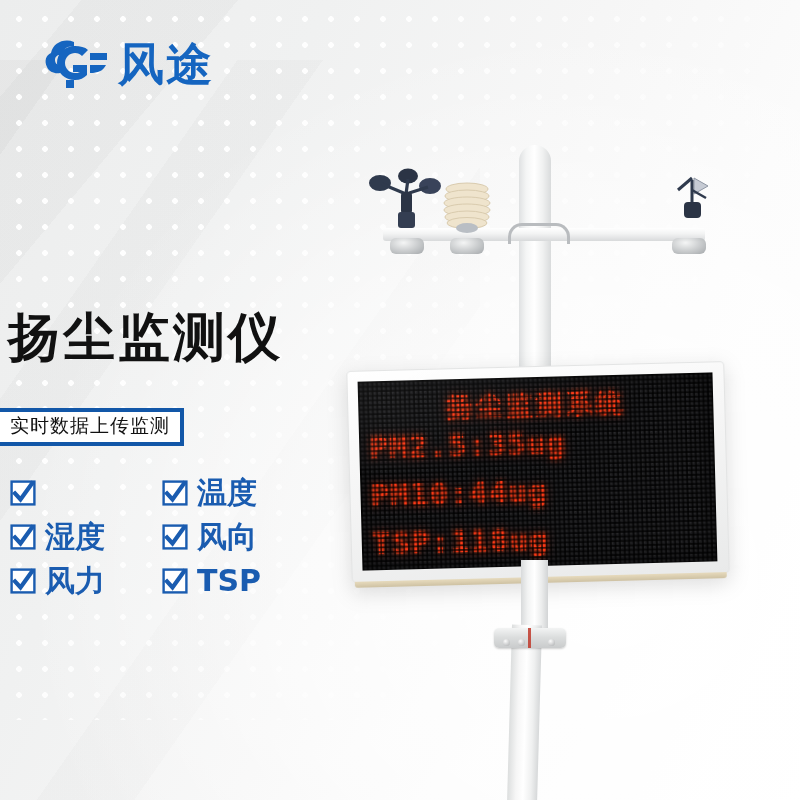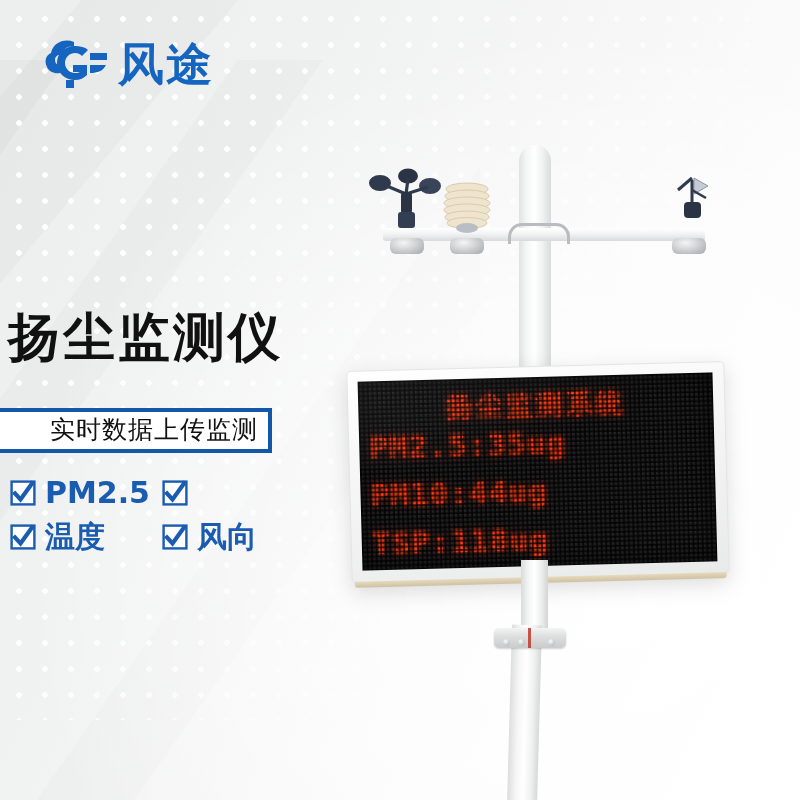--- a/index.html
+++ b/index.html
@@ -59,22 +59,22 @@
     font-family:"DejaVu Sans","Liberation Sans",sans-serif;
     white-space:nowrap;
   }
   .subtitle-box{
     position:absolute;left:-6px;top:408px;
     border:4px solid #1257a8;background:#ffffff;
     padding:2px 10px 4px 12px;
     display:inline-block;
   }
   .subtitle-text{
-    font-size:25px;font-weight:500;color:#111111;letter-spacing:1px;line-height:1.25;
-    font-family:"DejaVu Sans","Liberation Sans",sans-serif;white-space:nowrap;margin-left:40px;
+    font-size:19px;font-weight:500;color:#111111;letter-spacing:1px;line-height:1.25;
+    font-family:"DejaVu Sans","Liberation Sans",sans-serif;white-space:nowrap;
   }
 
   
   .features{
     position:absolute;left:10px;top:478px;
     display:grid;grid-template-columns:152px 150px;
     row-gap:14px;column-gap:0px;
   }
   .feat{display:flex;align-items:center;gap:9px;}
   .cbox{width:26px;height:26px;flex:0 0 auto;display:block;}
@@ -214,55 +214,69 @@
 
   <div class="headline">
     <div class="headline-title">扬尘监测仪</div>
   </div>
   <div class="subtitle-box">
     <div class="subtitle-text">实时数据上传监测</div>
   </div>
 
   <div class="features">
 
-    <div class="feat">
-      <svg class="cbox" viewBox="0 0 26 26">
-        <rect x="1.6" y="1.6" width="22.8" height="22.8" fill="#fff" stroke="#1a5cb0" stroke-width="2.4"></rect>
-        <path d="M5 13.5 L10.5 19.5 L22 3.5" fill="none" stroke="#1a5cb0" stroke-width="4.2" stroke-linecap="square"></path>
-      </svg>
-      <span class="feat-label">PM2.5</span>
-    </div>
 
 
     <div class="feat">
       <svg class="cbox" viewBox="0 0 26 26">
         <rect x="1.6" y="1.6" width="22.8" height="22.8" fill="#fff" stroke="#1a5cb0" stroke-width="2.4"></rect>
         <path d="M5 13.5 L10.5 19.5 L22 3.5" fill="none" stroke="#1a5cb0" stroke-width="4.2" stroke-linecap="square"></path>
       </svg>
     </div>
 
     <div class="feat">
       <svg class="cbox" viewBox="0 0 26 26">
         <rect x="1.6" y="1.6" width="22.8" height="22.8" fill="#fff" stroke="#1a5cb0" stroke-width="2.4"></rect>
         <path d="M5 13.5 L10.5 19.5 L22 3.5" fill="none" stroke="#1a5cb0" stroke-width="4.2" stroke-linecap="square"></path>
       </svg>
       <span class="feat-label">温度</span>
     </div>
 
 
+    <div class="feat">
+      <svg class="cbox" viewBox="0 0 26 26">
+        <rect x="1.6" y="1.6" width="22.8" height="22.8" fill="#fff" stroke="#1a5cb0" stroke-width="2.4"></rect>
+        <path d="M5 13.5 L10.5 19.5 L22 3.5" fill="none" stroke="#1a5cb0" stroke-width="4.2" stroke-linecap="square"></path>
+      </svg>
+      <span class="feat-label">湿度</span>
+    </div>
 
     <div class="feat">
       <svg class="cbox" viewBox="0 0 26 26">
         <rect x="1.6" y="1.6" width="22.8" height="22.8" fill="#fff" stroke="#1a5cb0" stroke-width="2.4"></rect>
         <path d="M5 13.5 L10.5 19.5 L22 3.5" fill="none" stroke="#1a5cb0" stroke-width="4.2" stroke-linecap="square"></path>
       </svg>
       <span class="feat-label">风向</span>
     </div>
 
-
+    <div class="feat">
+      <svg class="cbox" viewBox="0 0 26 26">
+        <rect x="1.6" y="1.6" width="22.8" height="22.8" fill="#fff" stroke="#1a5cb0" stroke-width="2.4"></rect>
+        <path d="M5 13.5 L10.5 19.5 L22 3.5" fill="none" stroke="#1a5cb0" stroke-width="4.2" stroke-linecap="square"></path>
+      </svg>
+      <span class="feat-label">风力</span>
+    </div>
+
+    <div class="feat">
+      <svg class="cbox" viewBox="0 0 26 26">
+        <rect x="1.6" y="1.6" width="22.8" height="22.8" fill="#fff" stroke="#1a5cb0" stroke-width="2.4"></rect>
+        <path d="M5 13.5 L10.5 19.5 L22 3.5" fill="none" stroke="#1a5cb0" stroke-width="4.2" stroke-linecap="square"></path>
+      </svg>
+      <span class="feat-label">TSP</span>
+    </div>
 
   </div>
 
   <div class="pole-upper"></div>
   <div class="crossarm"></div>
   <div class="arm-collar"></div>
 
   <div class="arm-mount" style="left:390px"></div>
   <div class="arm-mount" style="left:450px"></div>
   <div class="arm-mount" style="left:672px"></div>

